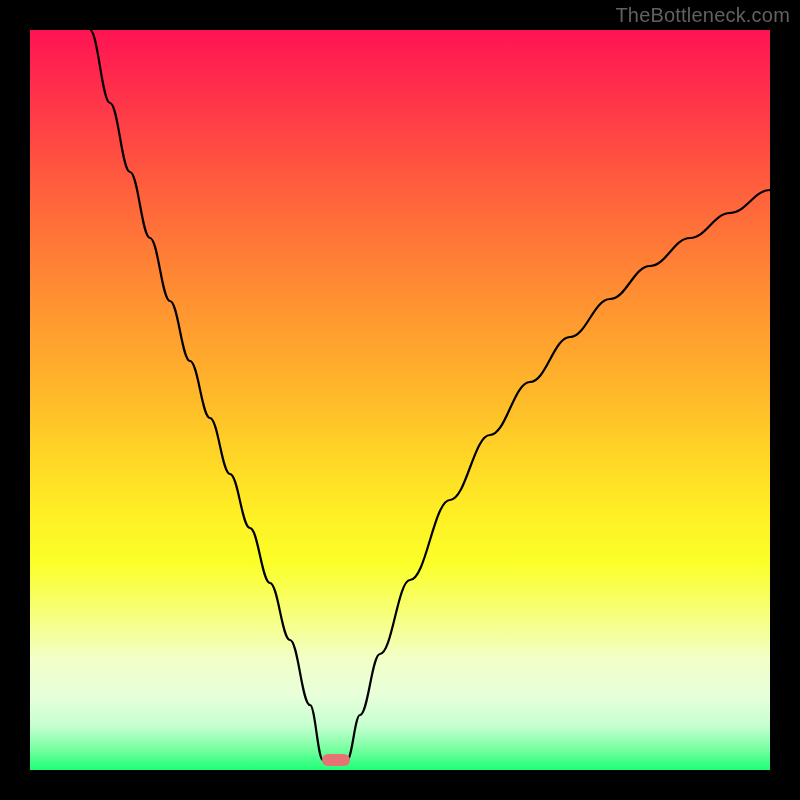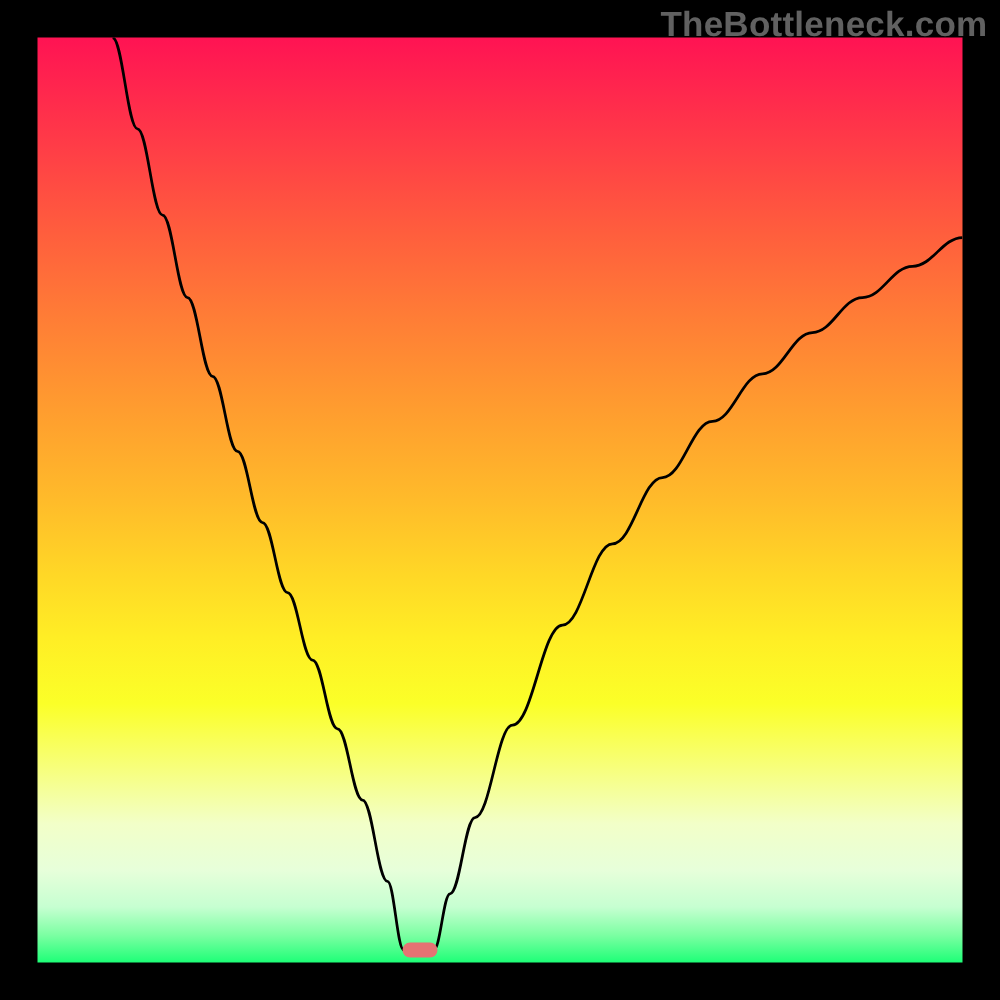--- a/index.html
+++ b/index.html
@@ -9,22 +9,22 @@
     height: 800px;
     background: #000;
     font-family: Arial, Helvetica, sans-serif;
     position: relative;
     overflow: hidden;
   }
   .watermark {
     position: absolute;
     top: 4px;
     right: 10px;
-    font-size: 28px;
-    font-weight: 700;
+    font-size: 20px;
+    font-weight: 400;
     color: #616161;
     z-index: 10;
     letter-spacing: 0.2px;
   }
   .plot-area {
     position: absolute;
     left: 30px;
     top: 30px;
     width: 740px;
     height: 740px;

